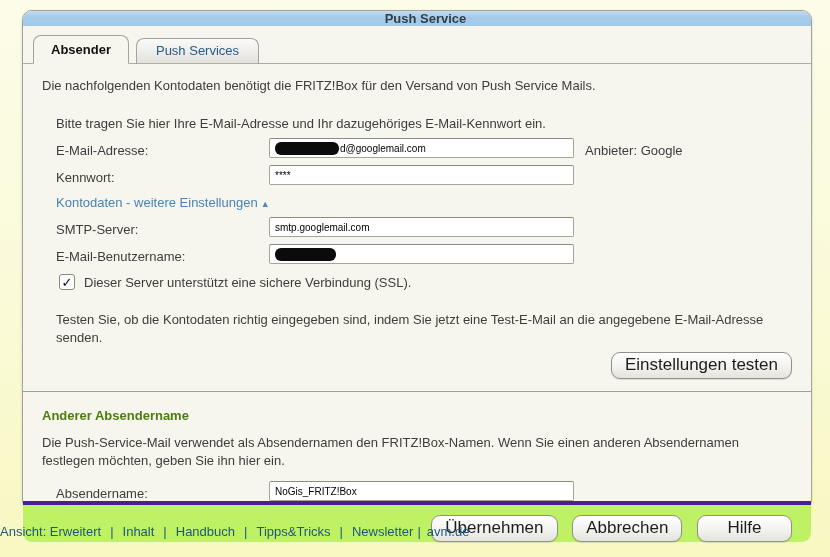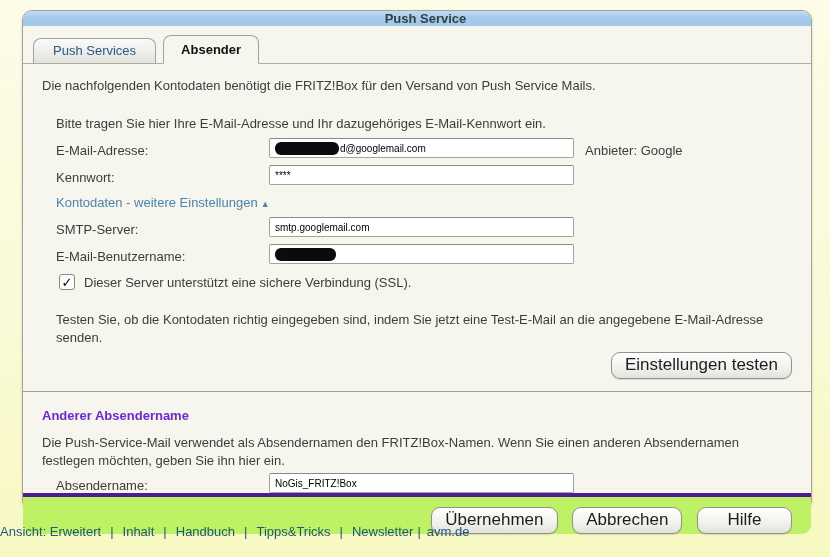--- a/index.html
+++ b/index.html
@@ -69,21 +69,21 @@
   .testhint { margin-top:21px; max-width:715px; line-height:1.35; }
   .btnrow { text-align:right; margin-top:6px; }
   .btn {
     font-family:"Liberation Sans","DejaVu Sans",sans-serif; font-size:17px; color:#1d1d1d;
     background:linear-gradient(180deg,#ffffff 0%,#f2f2ef 55%,#e4e4de 100%);
     border:1px solid #91918a; border-radius:9px;
     padding:2px 13px 3px 13px; cursor:pointer;
     box-shadow:0 1px 1px rgba(0,0,0,0.12);
   }
   .hr { border-top:1px solid #9ba09b; margin-top:12px; }
-  .section-heading { font-weight:bold; color:#6d28d9; margin-top:3px; }
+  .section-heading { font-weight:bold; color:#4d7c0f; margin-top:3px; }
   .section-desc { margin-top:11px; max-width:740px; line-height:1.35; }
   .spacer { flex:1; }
   .bottombar {
     border-top:4px solid #4c1d95; background:#bef264;
     border-radius:0 0 9px 9px; padding:10px 19px 0 14px;
     text-align:right; height:47px;
   }
   .bottombar .btn { margin-left:11px; }
   .btn-apply { min-width:94px; }
   .btn-cancel { min-width:97px; }
@@ -98,25 +98,25 @@
 </head>
 <body>
 
 <div class="panel">
 
   <div class="titlebar">
     <span>Push Service</span>
   </div>
 
   <div class="tabs">
+    <div class="tab active">
+      <span>Absender</span>
+    </div>
     <div class="tab inactive">
       <span>Push Services</span>
-    </div>
-    <div class="tab active">
-      <span>Absender</span>
     </div>
   </div>
 
   <div class="content">
     <div>Die nachfolgenden Kontodaten benötigt die FRITZ!Box für den Versand von Push Service Mails.</div>
 
     <div class="indent">
       <div class="hint">Bitte tragen Sie hier Ihre E-Mail-Adresse und Ihr dazugehöriges E-Mail-Kennwort ein.</div>
 
       <div class="form-row">
@@ -163,21 +163,21 @@
       <button class="btn">Einstellungen testen</button>
     </div>
   </div>
 
   <div class="hr"></div>
 
   <div class="content" style="padding-top:13px;">
     <div class="section-heading">Anderer Absendername</div>
     <div class="section-desc">Die Push-Service-Mail verwendet als Absendernamen den FRITZ!Box-Namen. Wenn Sie einen anderen Absendernamen festlegen möchten, geben Sie ihn hier ein.</div>
     <div class="indent">
-      <div class="form-row" style="margin-top:4px;">
+      <div class="form-row" style="margin-top:12px;">
         <span class="lbl">Absendername:</span>
         <input class="field" type="text" value="NoGis_FRITZ!Box" style="">
       </div>
     </div>
   </div>
 
   <div class="spacer"></div>
 
   <div class="bottombar">
     <button class="btn btn-apply">Übernehmen</button>

